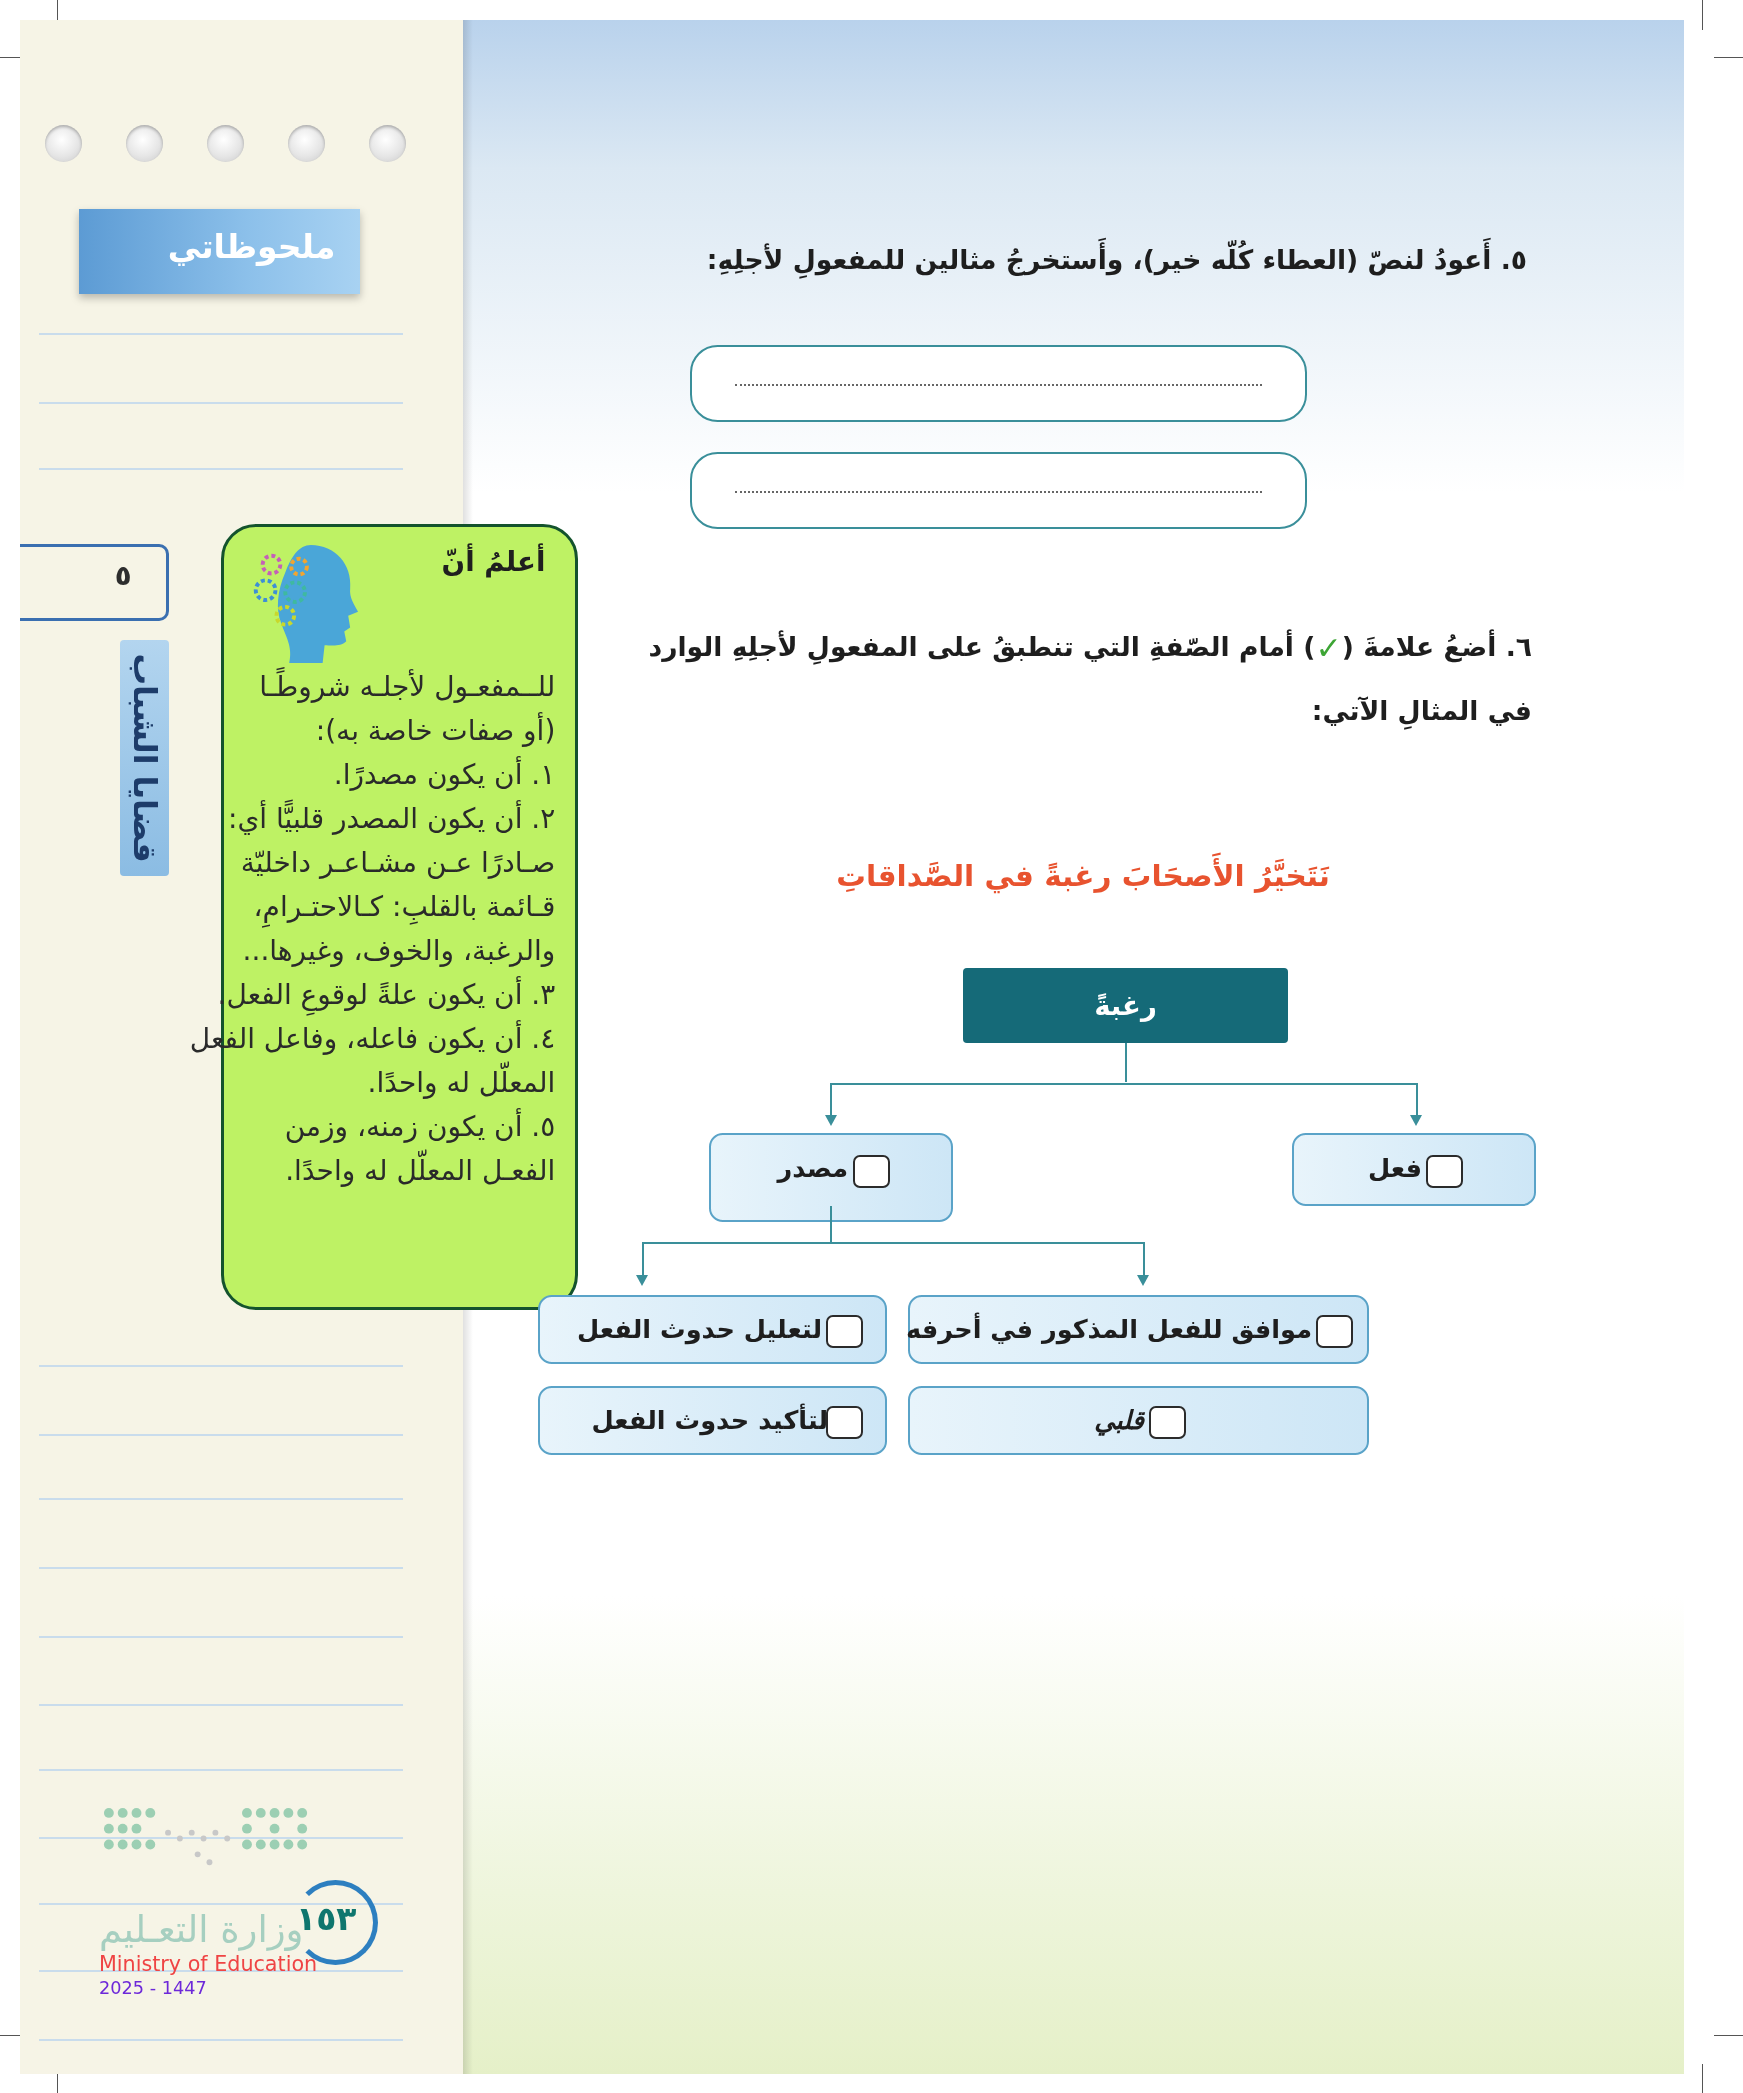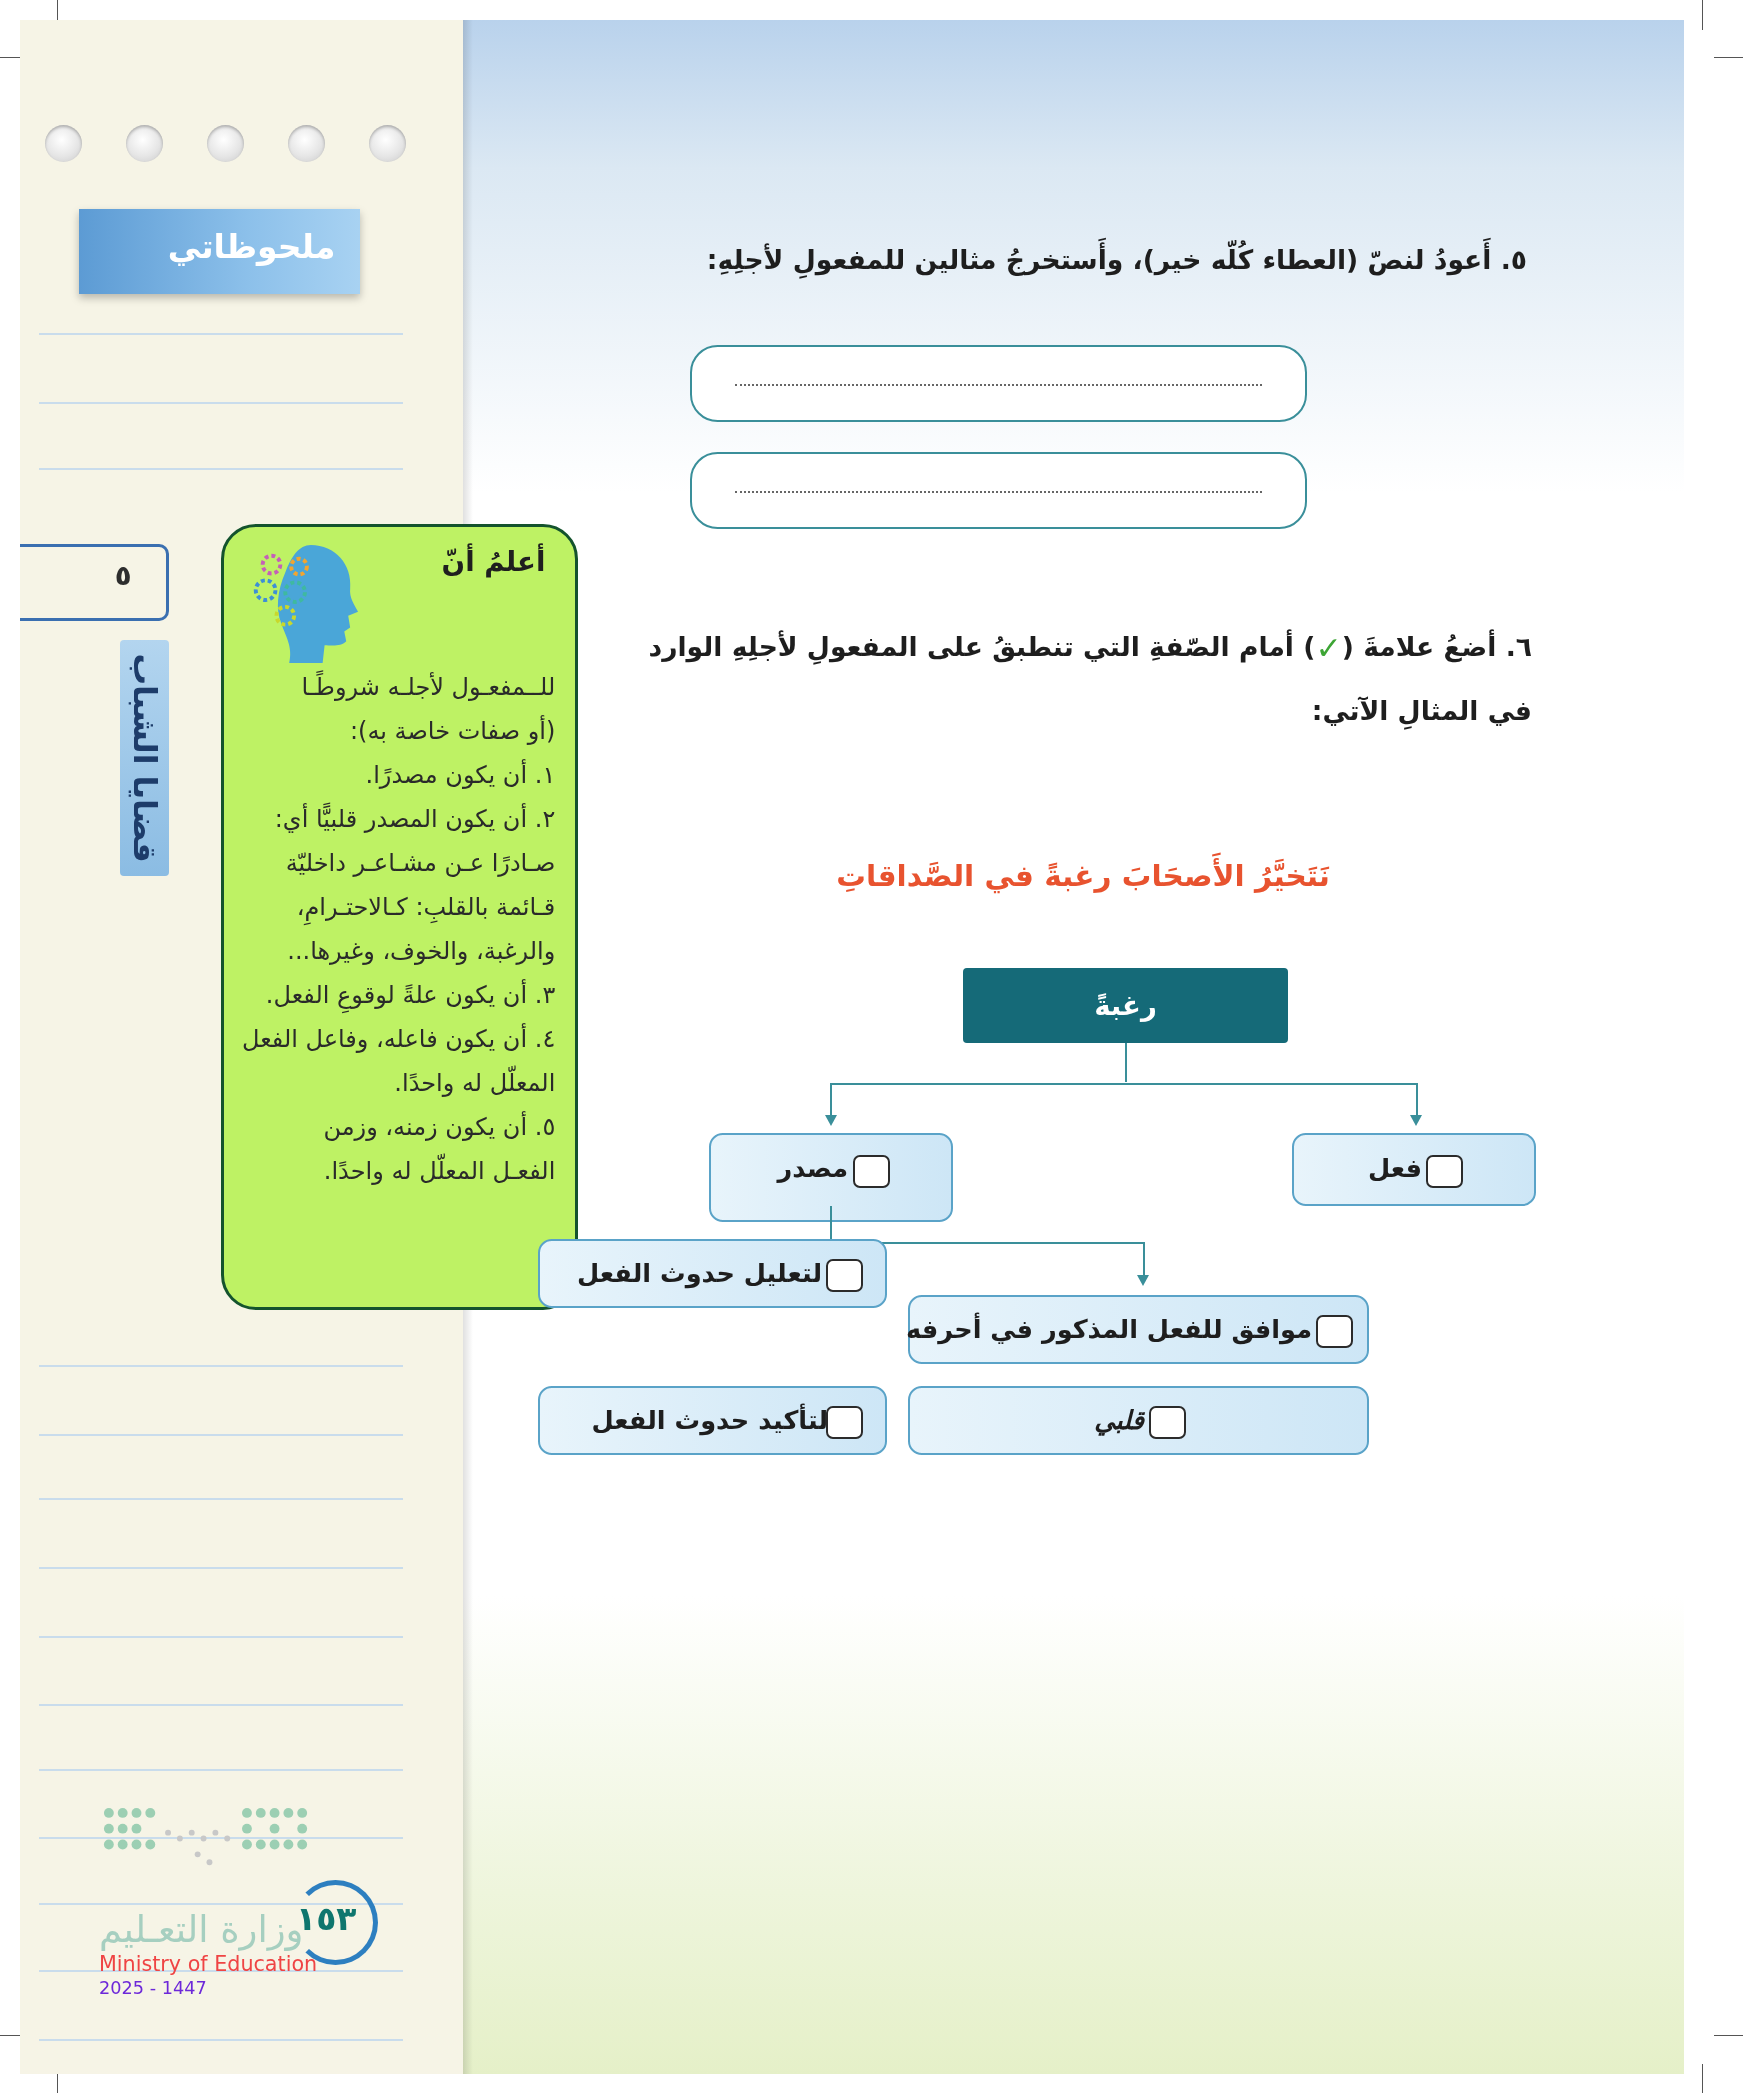--- a/index.html
+++ b/index.html
@@ -59,21 +59,21 @@
     .info-card {
       position: absolute; left: 177px; top: 524px; width: 351px; height: 780px;
       background: #bef264; border: 3px solid #14532d; border-radius: 35px; margin-left: 44px;
     }
     .info-title {
       position: absolute; right: 29.6px; top: 17.7px; font-weight: bold; font-size: 27.6px; color: #1f1f1f; direction: rtl;
     }
     .head-icon { position: absolute; left: 17.7px; top: 9.9px; width: 118px; height: 128px; }
     .info-lines {
       position: absolute; right: 19.7px; top: 138px; width: 325px; direction: rtl; text-align: justify;
-      font-size: 24px; line-height: 44px; color: #2a2a2a;
+      font-size: 28px; line-height: 44px; color: #2a2a2a;
     }
     .info-lines div { white-space: nowrap; }
 
     
     .main {
       position: absolute; left: 463px; top: 19.7px; width: 1221px; height: 2054px;
       background: linear-gradient(to bottom, #b9d2ec 0%, #dbe8f3 148px, #ffffff 473px, #ffffff 1576px, #eef5dc 1872px, #e5f0c8 2054px);
     }
 
     .q-text {
@@ -238,21 +238,21 @@
 <div class="hline" style="left:642px; top:1242px; width:502px;"></div>
 <div class="vline" style="left:642px; top:1242px; height:33px;"></div>
 <div class="arrow" style="left:636px; top:1275px;"></div>
 <div class="vline" style="left:1143px; top:1242px; height:33px;"></div>
 <div class="arrow" style="left:1137px; top:1275px;"></div>
 
 <div class="opt" style="left:908px; top:1295px; width:461px;">
   <div class="cb" style="right:13.8px;"></div>
   <div class="lbl" style="right:55px;">موافق للفعل المذكور في أحرفه</div>
 </div>
-<div class="opt" style="left:538px; top:1239px; width:349px;">
+<div class="opt" style="left:538px; top:1295px; width:349px;">
   <div class="cb" style="right:21.7px;"></div>
   <div class="lbl" style="right:63px;">لتعليل حدوث الفعل</div>
 </div>
 <div class="opt" style="left:908px; top:1386px; width:461px;font-style:italic;">
   <div class="cb" style="right:181px;"></div>
   <div class="lbl" style="right:223px;">قلبي</div>
 </div>
 <div class="opt" style="left:538px; top:1386px; width:349px;">
   <div class="cb" style="right:21.7px;"></div>
   <div class="lbl" style="right:57px;">لتأكيد حدوث الفعل</div>

